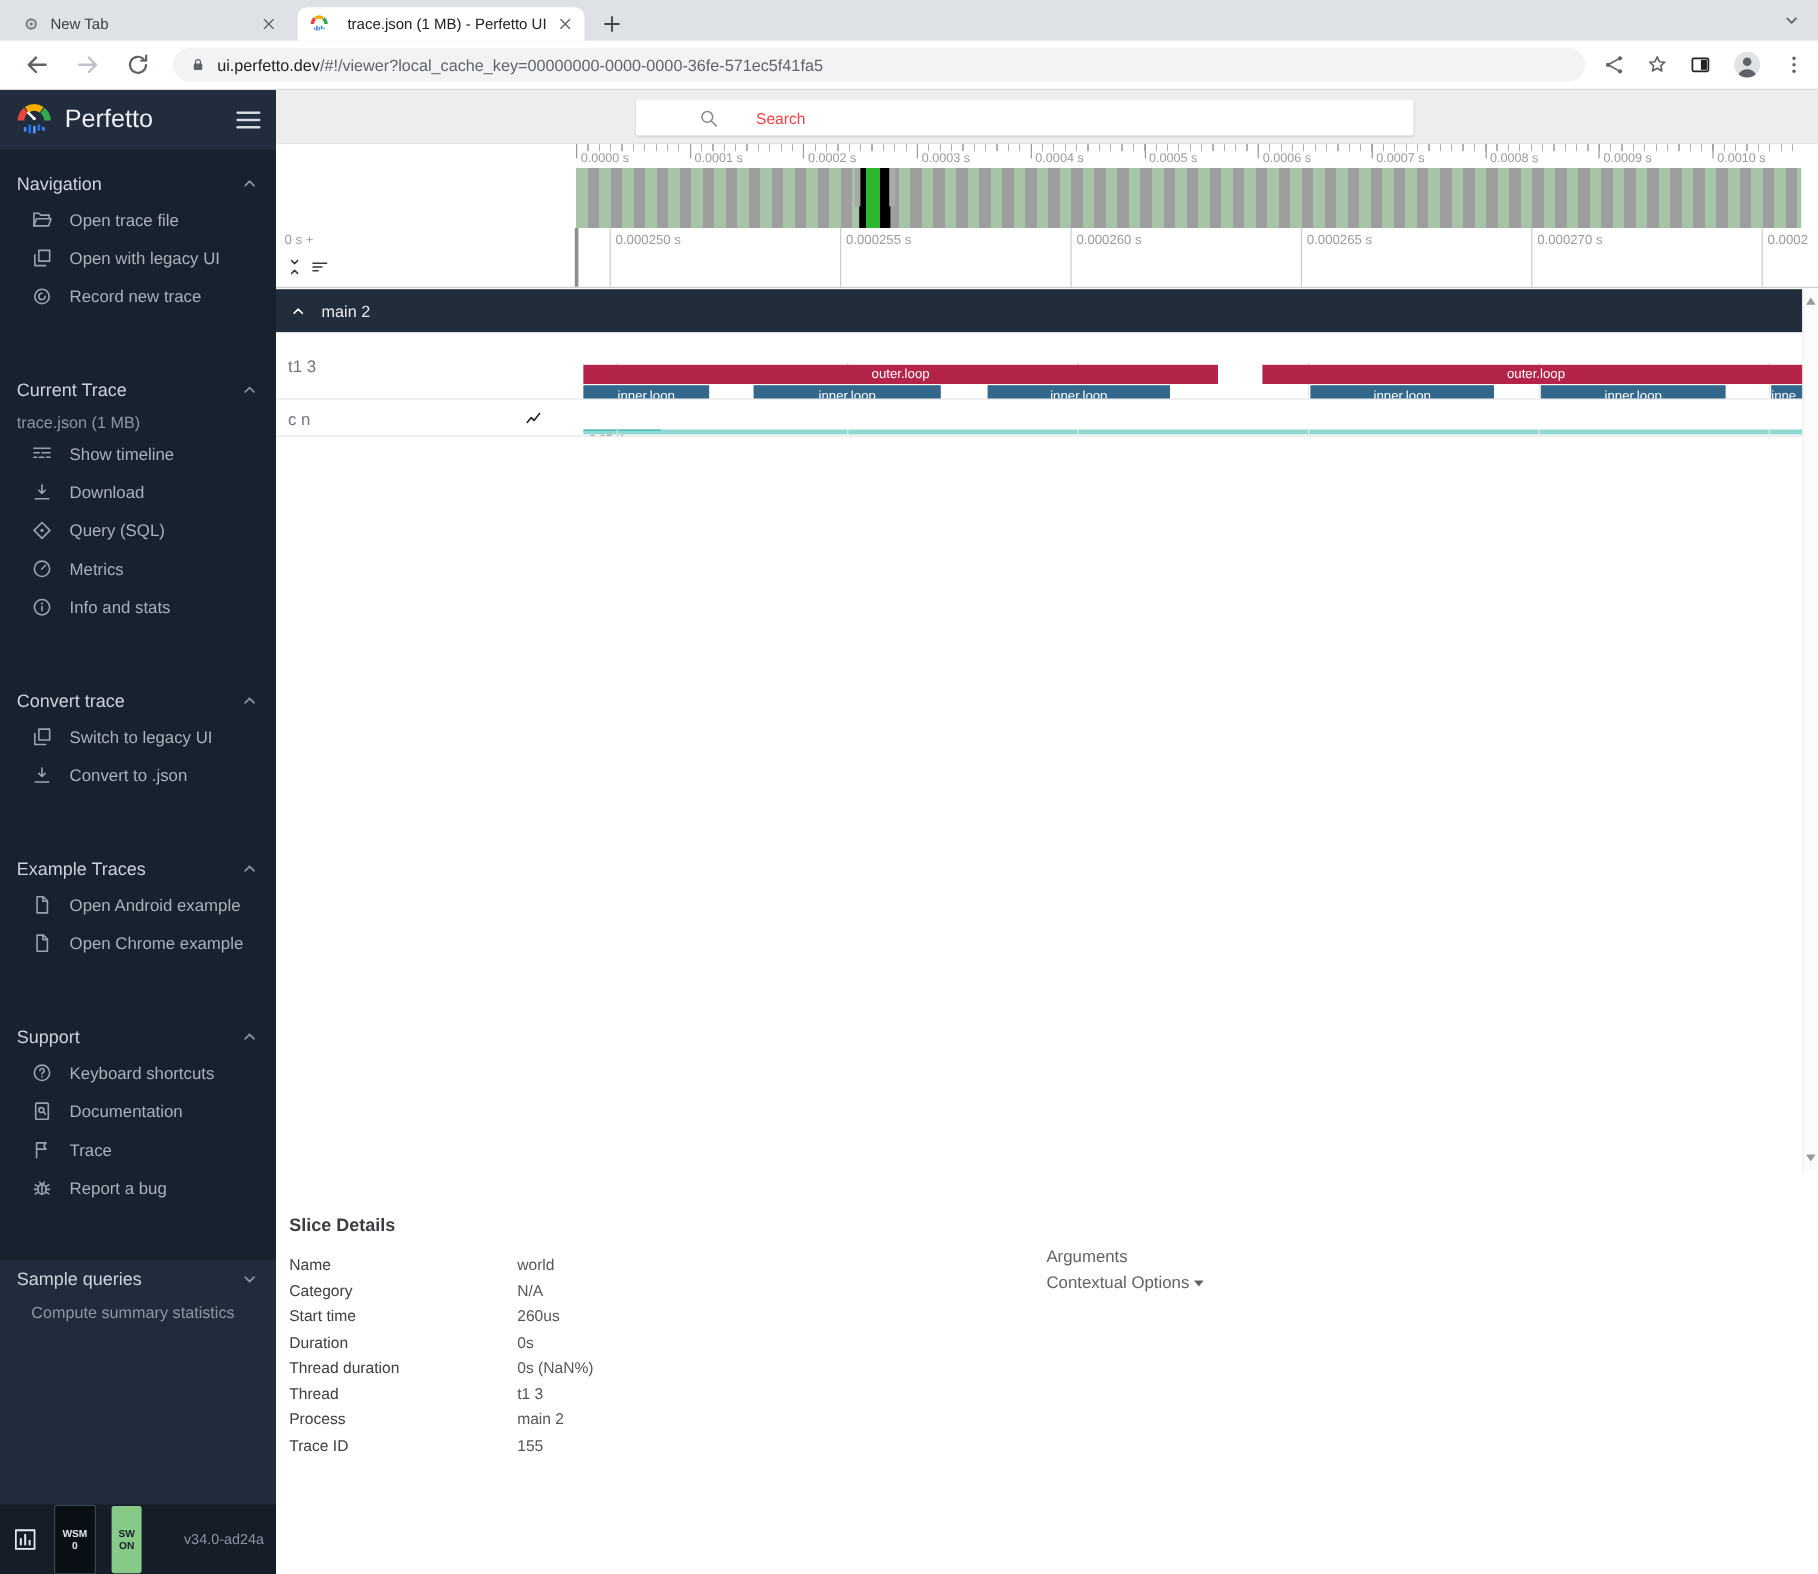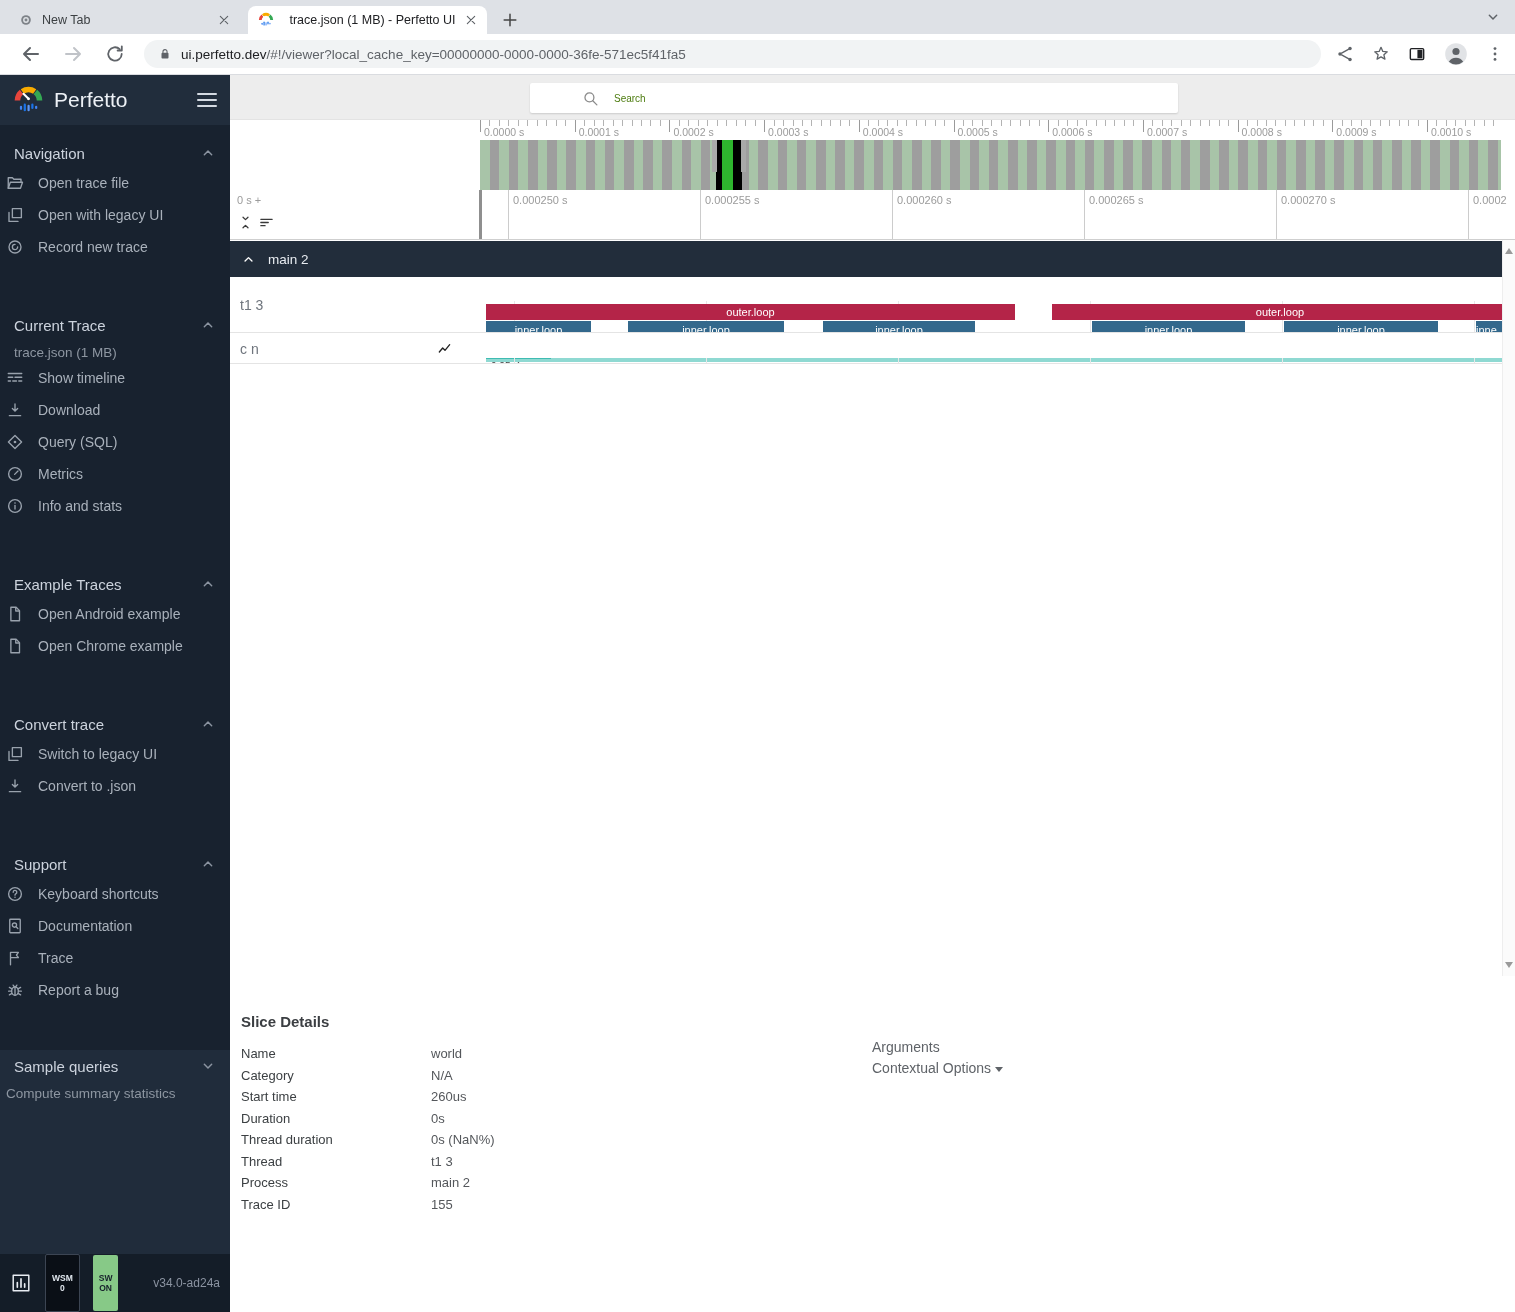--- a/index.html
+++ b/index.html
@@ -42,36 +42,36 @@
   .burger { margin-left:auto; width:20px; height:14px; display:flex; flex-direction:column; justify-content:space-between; }
   .burger span { display:block; height:2px; background:#d4dae2; border-radius:1px; }
   .sb-sections { flex:1; display:flex; flex-direction:column; overflow:hidden; }
   .sec { margin-top:48px; }
   .sec:first-child { margin-top:14px; }
   .sec.sq { flex:1; margin-top:44px; background:#202c3b; padding-top:2px; }
   .sec-head { display:flex; align-items:center; padding:0 14px; height:28px; }
   .sec-title { font-size:15px; font-weight:500; color:#ccd3dd; }
   .sec-chev { margin-left:auto; width:16px; height:16px; color:#8b94a1; }
   .sec-note { padding:6px 14px 2px; font-size:13.5px; color:#8d96a1; }
-  .sitem { display:flex; align-items:center; height:32px; padding:0 6px; gap:14px; font-size:14px; color:#a9b1bb; cursor:default;text-align:center; }
+  .sitem { display:flex; align-items:center; height:32px; padding:0 26px; gap:14px; font-size:14px; color:#a9b1bb; cursor:default;text-align:center; }
   .sitem .iw { width:18px; height:18px; color:#99a2ad; flex:0 0 auto; }
   .sitem.muted { font-size:13.5px; color:#8d96a1; height:26px; }
   .sb-footer { flex:0 0 36px; background:#141d28; display:flex; align-items:center; padding:0 10px; gap:13px; }
   .fbars { width:22px; height:22px; color:#e8ecf2; }
   .badge { font-size:8.5px; line-height:1.2; text-align:center; padding:18px 6px; border-radius:2px; font-weight:bold; }
   .badge.wsm { background:#0a0f16; color:#dfe5ec; border:1px solid #3c4553; }
   .badge.sw { background:#87c987; color:#17212c; }
   .ver { margin-left:auto; color:#8b93a1; font-size:12px; }
 
   
   .content { position:relative; flex:1; background:#fff; overflow:hidden; }
   .topbar { position:absolute; left:0; top:0; width:1285px; height:45px; background:#ededed; border-bottom:1px solid #e3e3e3; }
   .searchbox { position:absolute; left:300px; top:8px; width:648px; height:30px; background:#fff; border-radius:2px; box-shadow:0 1px 2px rgba(0,0,0,.14); display:flex; align-items:center; padding-left:52px; gap:15px; }
   .search-ic { width:17px; height:17px; color:#8a8a8a; }
-  .search-ph { font-size:10px; color:#4d7c0f; }
+  .search-ph { font-size:13px; color:#ef4444;margin-left:16px; }
 
   .overview { position:absolute; left:0; top:45px; width:1285px; height:70px; background:#fff; }
   .minor-ticks { position:absolute; left:250px; top:0; width:1021px; height:6px;
     background:repeating-linear-gradient(90deg,#b3b3b3 0 1px,transparent 1px 9.47px); }
   .maj { position:absolute; top:0; width:1px; height:12px; background:#9a9a9a; }
   .mlab { position:absolute; top:6px; font-size:10.5px; color:#9b9b9b; white-space:nowrap; }
   .minimap { position:absolute; left:250px; top:20px; width:1021px; height:50px; }
   .vp { position:absolute; left:236px; top:0; width:26px; height:50px; }
   .vph { position:absolute; top:0; width:5px; height:32px; background:#a9a9a9; }
   .vph.l { left:-4px; } .vph.r { right:-4px; }
@@ -459,20 +459,46 @@
               <span class="iw">
                 <svg class="ic">
                   <use href="#i-info"></use>
                 </svg>
               </span>
               <span class="slab">Info and stats</span>
             </div>
           </div>
           <div class="sec">
             <div class="sec-head">
+              <span class="sec-title">Convert trace</span>
+              <span class="sec-chev">
+                <svg class="ic">
+                  <use href="#i-chevu"></use>
+                </svg>
+              </span>
+            </div>
+            <div class="sitem">
+              <span class="iw">
+                <svg class="ic">
+                  <use href="#i-legacy-ui"></use>
+                </svg>
+              </span>
+              <span class="slab">Switch to legacy UI</span>
+            </div>
+            <div class="sitem">
+              <span class="iw">
+                <svg class="ic">
+                  <use href="#i-download"></use>
+                </svg>
+              </span>
+              <span class="slab">Convert to .json</span>
+            </div>
+          </div>
+          <div class="sec">
+            <div class="sec-head">
               <span class="sec-title">Example Traces</span>
               <span class="sec-chev">
                 <svg class="ic">
                   <use href="#i-chevu"></use>
                 </svg>
               </span>
             </div>
             <div class="sitem">
               <span class="iw">
                 <svg class="ic">
@@ -481,46 +507,20 @@
               </span>
               <span class="slab">Open Android example</span>
             </div>
             <div class="sitem">
               <span class="iw">
                 <svg class="ic">
                   <use href="#i-file"></use>
                 </svg>
               </span>
               <span class="slab">Open Chrome example</span>
-            </div>
-          </div>
-          <div class="sec">
-            <div class="sec-head">
-              <span class="sec-title">Convert trace</span>
-              <span class="sec-chev">
-                <svg class="ic">
-                  <use href="#i-chevu"></use>
-                </svg>
-              </span>
-            </div>
-            <div class="sitem">
-              <span class="iw">
-                <svg class="ic">
-                  <use href="#i-legacy-ui"></use>
-                </svg>
-              </span>
-              <span class="slab">Switch to legacy UI</span>
-            </div>
-            <div class="sitem">
-              <span class="iw">
-                <svg class="ic">
-                  <use href="#i-download"></use>
-                </svg>
-              </span>
-              <span class="slab">Convert to .json</span>
             </div>
           </div>
           <div class="sec">
             <div class="sec-head">
               <span class="sec-title">Support</span>
               <span class="sec-chev">
                 <svg class="ic">
                   <use href="#i-chevu"></use>
                 </svg>
               </span>

